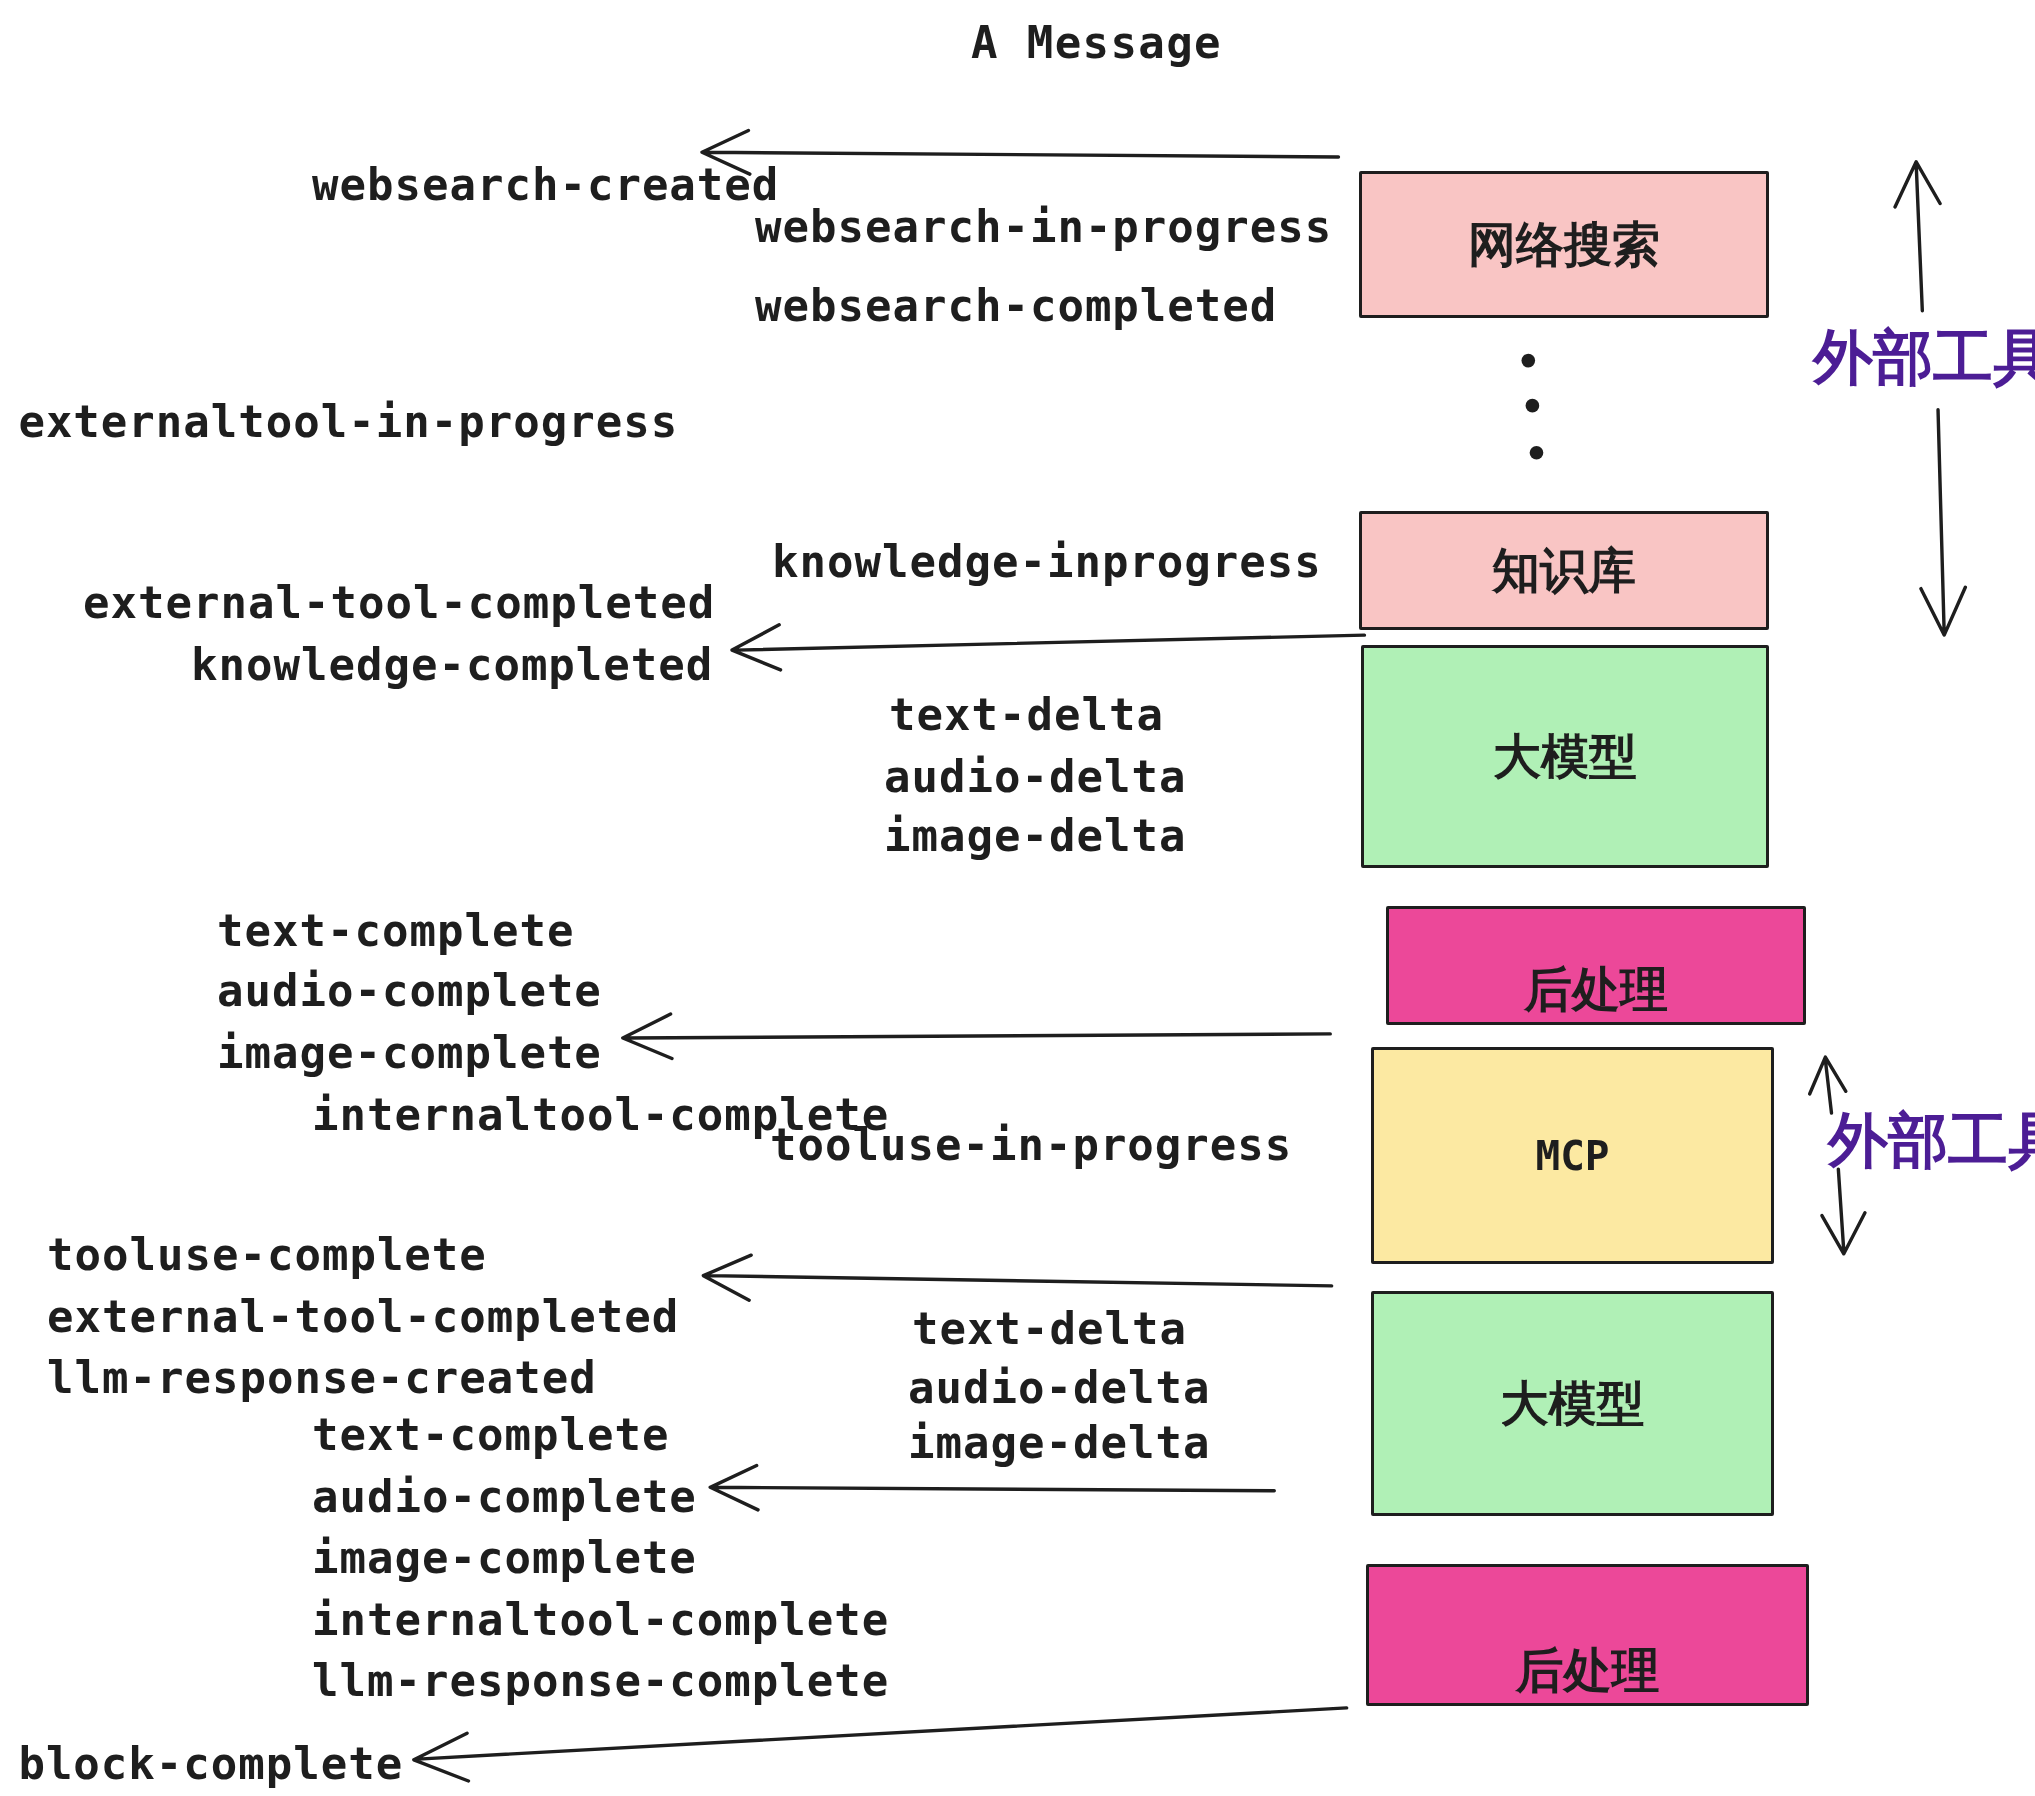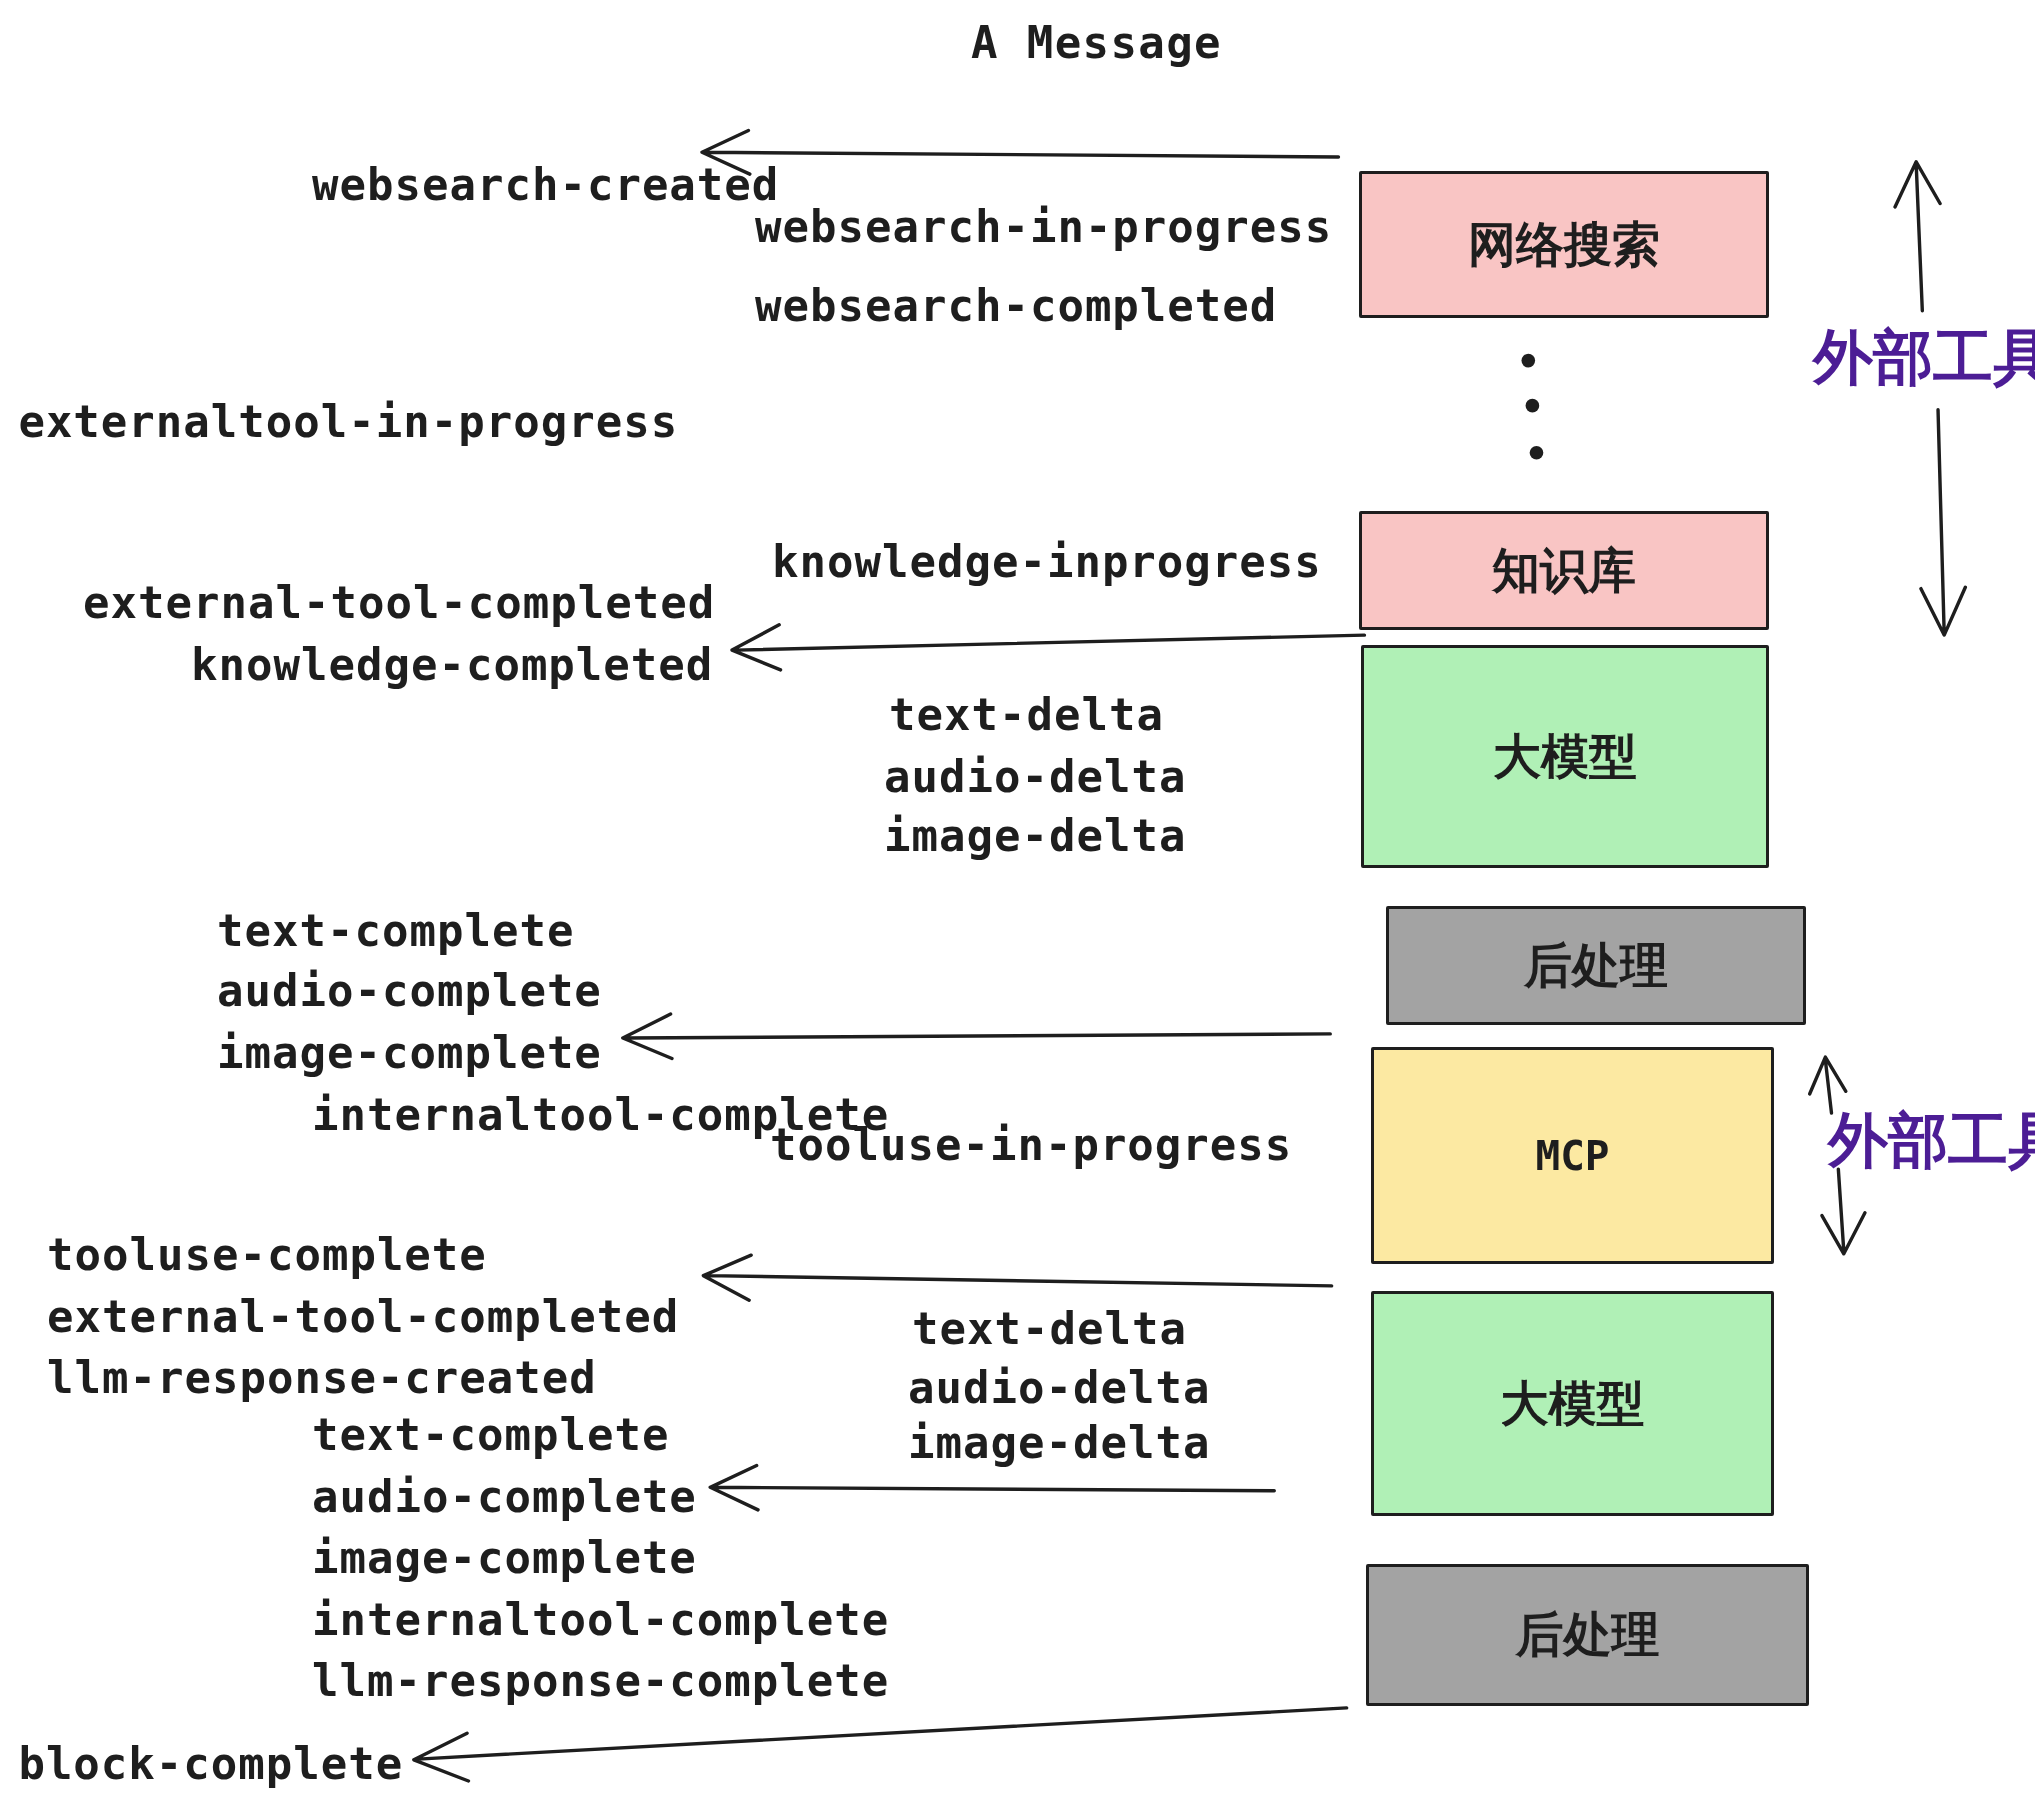--- a/index.html
+++ b/index.html
@@ -40,21 +40,21 @@
     font-family:"Liberation Sans", sans-serif;
     font-weight:600;
     font-size:48px;
     color:#1e1e1e;
     box-sizing:border-box;
     white-space:nowrap;
   }
   .box.pink{background:#f9c5c4;}
   .box.green{background:#b0f0b6;}
   .box.yellow{background:#fce9a2;}
-  .box.white{background:#a3a3a3;}
+  .box.white{background:#ec4899;align-items:flex-end;}
   .box .mcp-text{
     font-family:"DejaVu Sans Mono", monospace;
     font-weight:700;
     font-size:41px;
   }
   .side-label{
     position:absolute;
     font-family:"Liberation Sans", sans-serif;
     font-weight:700;
     font-size:60px;

